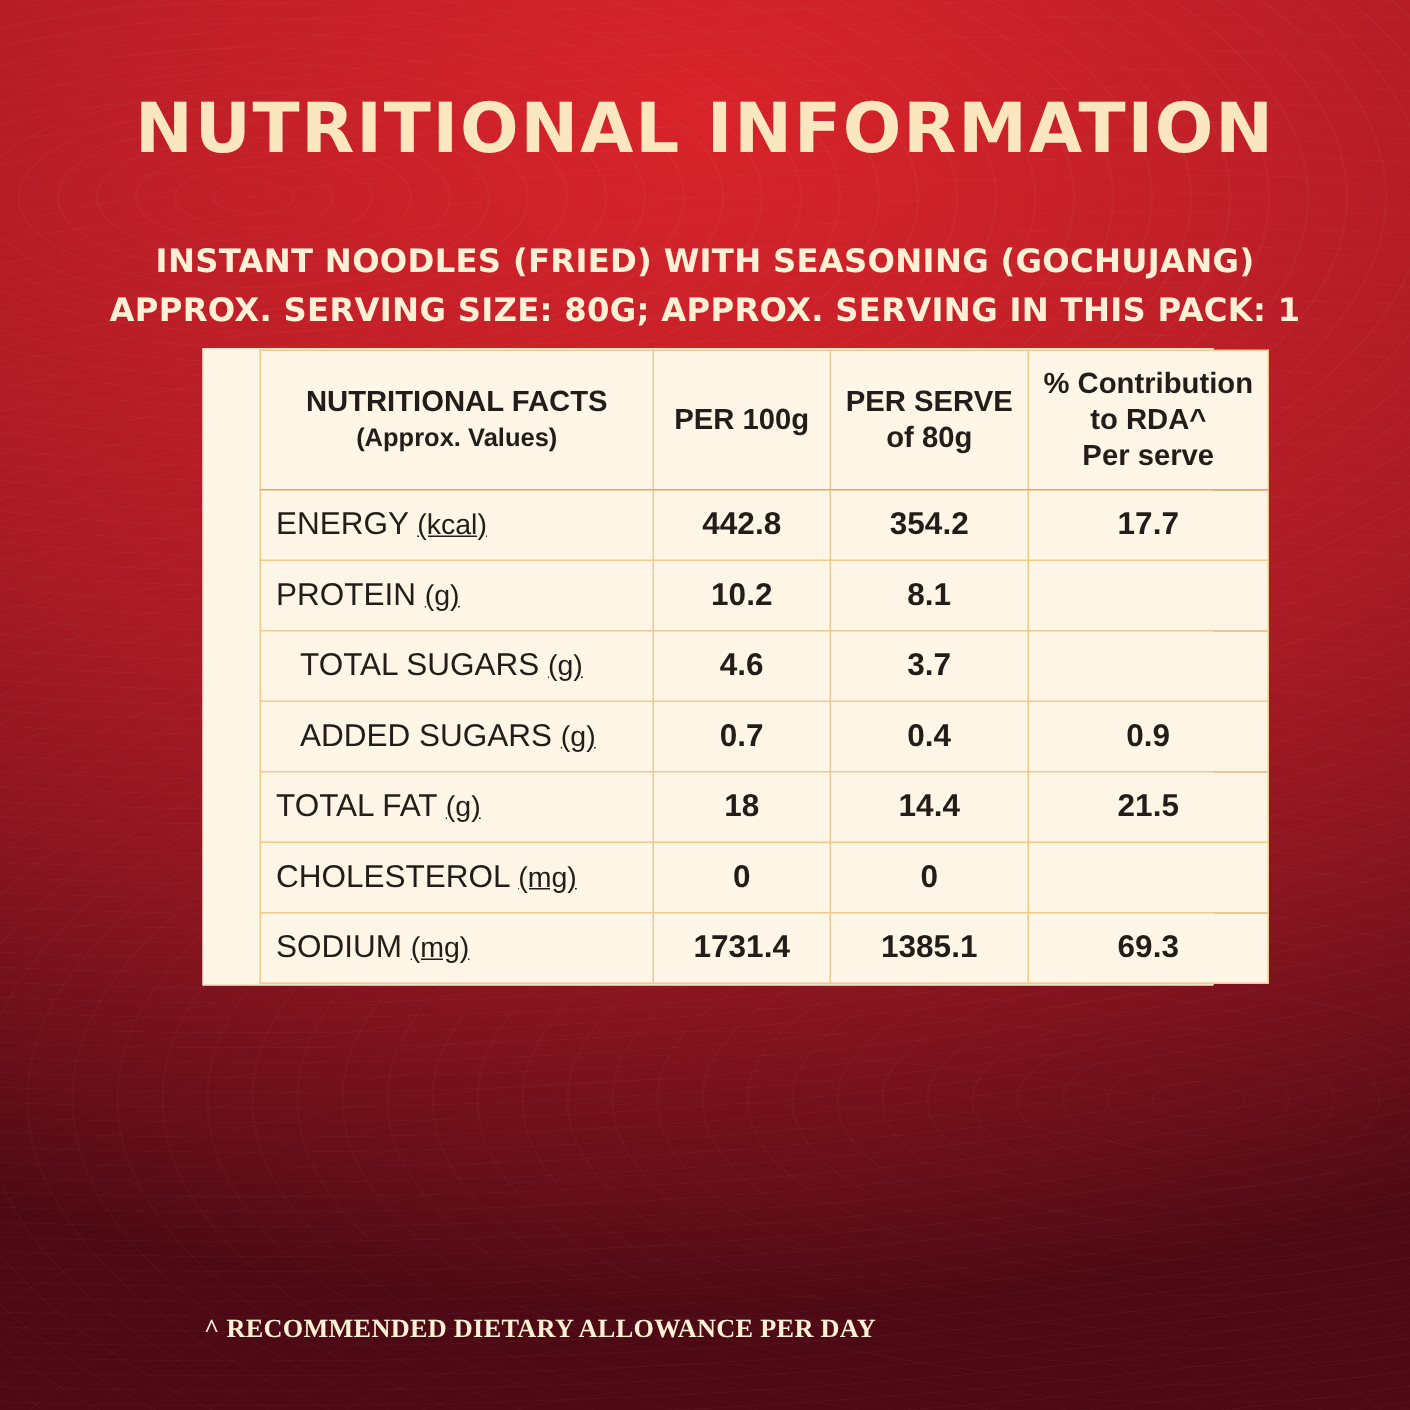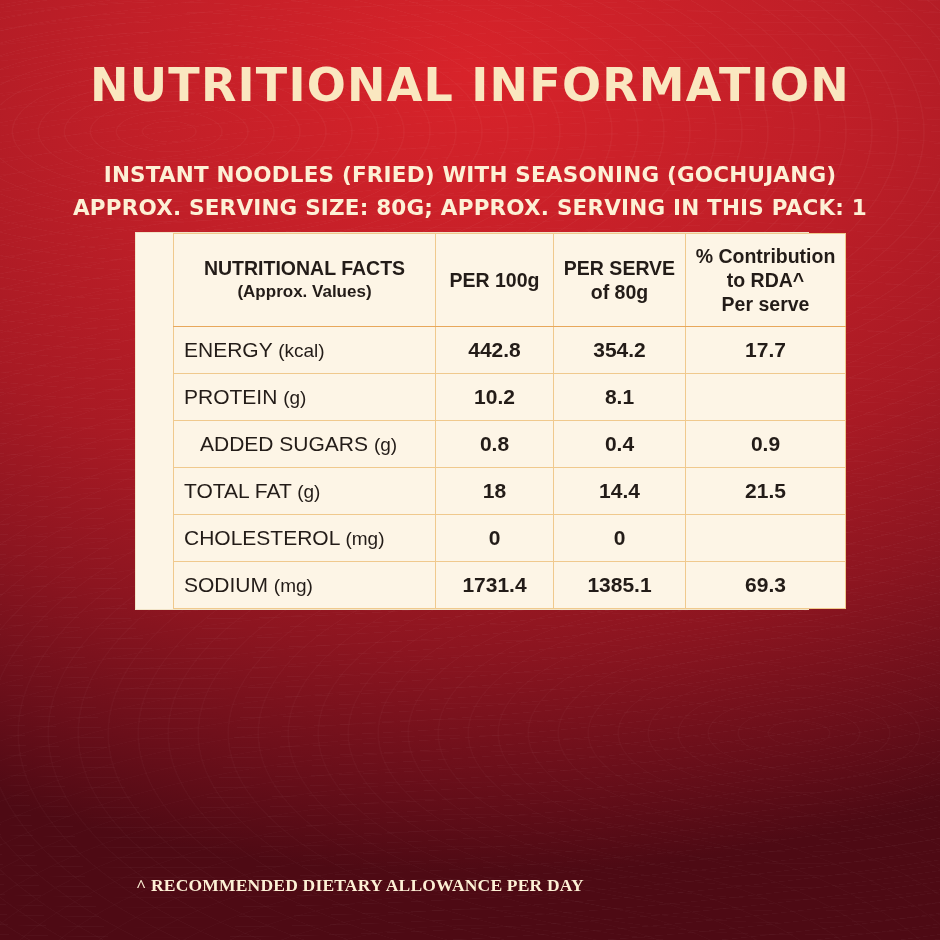--- a/index.html
+++ b/index.html
@@ -104,21 +104,21 @@
     padding: 9px 0 9px 10px;
     height: 28px;
   }
   table.nutri tbody td.num {
     text-align: center;
     padding: 9px 0;
     font-weight: bold;
   }
   .lbl-indent { padding-left: 26px !important; }
   .lbl-small { font-size: 19.5px; line-height: 25px; }
-  .unit { font-size: 19px; }
+  .unit { font-size: 19px; text-decoration: underline; }
 
   col.c1 { width: 262px; }
   col.c2 { width: 118px; }
   col.c3 { width: 132px; }
   col.c4 { width: 160px; }
 
   .footnote {
     position: absolute;
     left: 136px;
     top: 875px;
@@ -177,22 +177,28 @@
               <td class="num">354.2</td>
               <td class="num">17.7</td>
             </tr>
             <tr>
               <td>PROTEIN <span class="unit">(g)</span></td>
               <td class="num">10.2</td>
               <td class="num">8.1</td>
               <td class="num"></td>
             </tr>
             <tr>
+              <td class="lbl-indent">TOTAL  SUGARS <span class="unit">(g)</span></td>
+              <td class="num">4.6</td>
+              <td class="num">3.7</td>
+              <td class="num"></td>
+            </tr>
+            <tr>
               <td class="lbl-indent">ADDED SUGARS <span class="unit">(g)</span></td>
-              <td class="num">0.8</td>
+              <td class="num">0.7</td>
               <td class="num">0.4</td>
               <td class="num">0.9</td>
             </tr>
             <tr>
               <td>TOTAL FAT <span class="unit">(g)</span></td>
               <td class="num">18</td>
               <td class="num">14.4</td>
               <td class="num">21.5</td>
             </tr>
             <tr>

